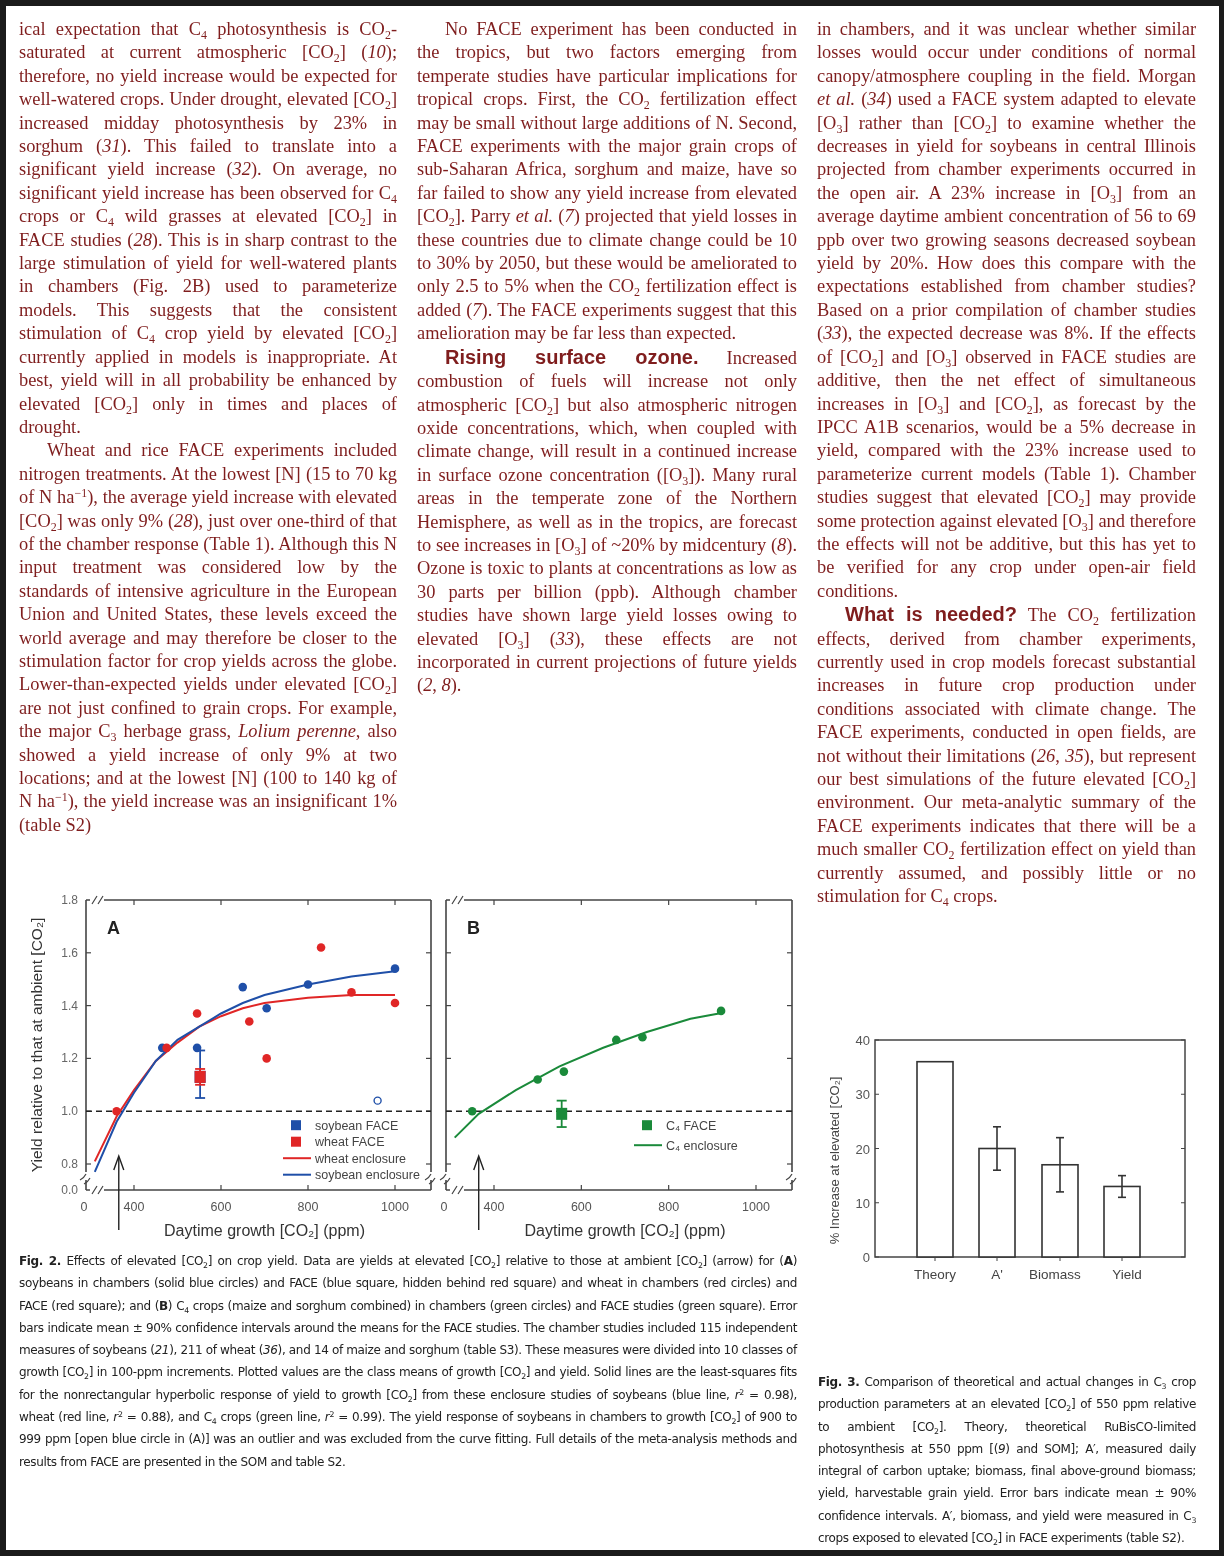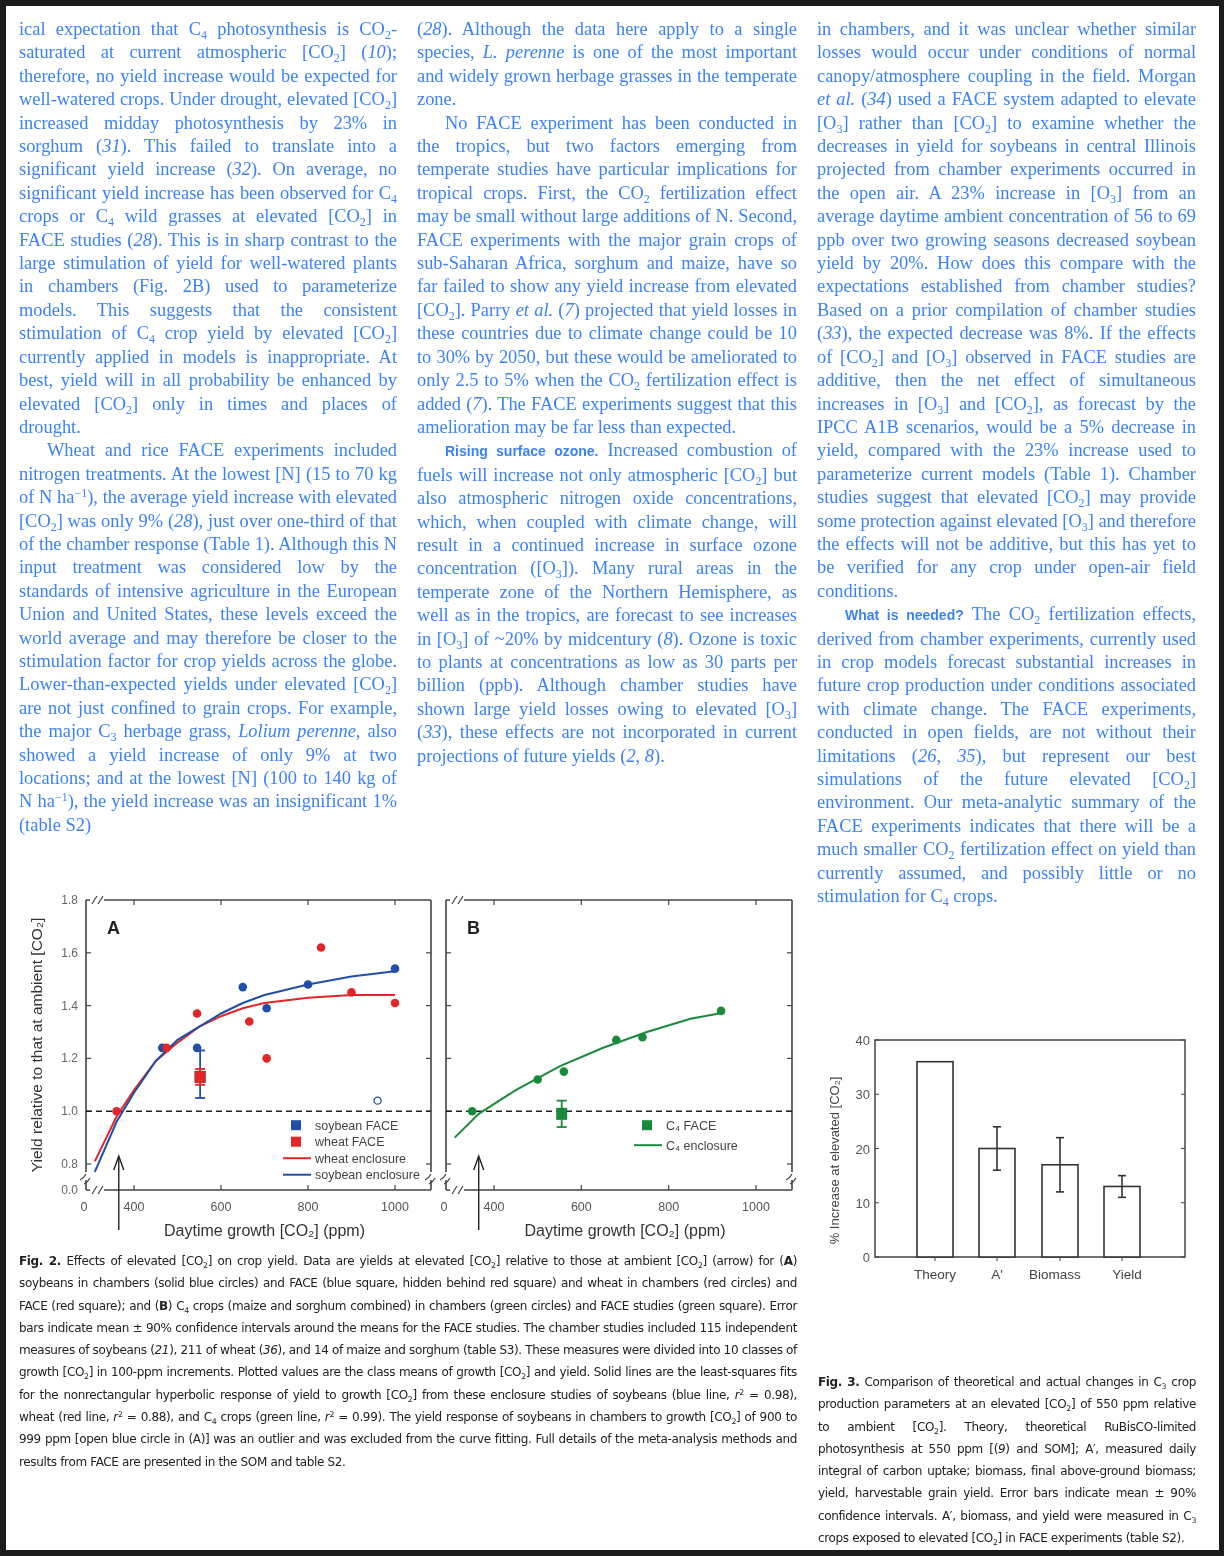--- a/index.html
+++ b/index.html
@@ -4,28 +4,28 @@
 <style>
   html, body { margin: 0; padding: 0; }
   body {
     width: 1224px; height: 1556px; background: #1b1b1b; position: relative; overflow: hidden;
     font-family: "Liberation Serif", serif; color: #222;
   }
   .page {
     position: absolute; left: 6px; top: 6px; width: 1213px; height: 1544px; background: #fff;
   }
   .col {
-    position: absolute; font-size: 18.4px; line-height: 23.4px; text-align: justify; color: #3b82f6;
+    position: absolute; font-size: 18.4px; line-height: 23.4px; text-align: justify; color: #7f1d1d;
   }
   .col p { margin: 0; }
   .col p.ind { text-indent: 28px; }
   .col1 { left: 13px; top: 12px; width: 378px; }
   .col2 { left: 411px; top: 12px; width: 380px; }
   .col3 { left: 811px; top: 12px; width: 379px; }
-  .hd { font-family: "Liberation Sans", sans-serif; font-weight: bold; font-size: 14px; }
+  .hd { font-family: "Liberation Sans", sans-serif; font-weight: bold; font-size: 20px; }
   sub { font-size: 0.65em; vertical-align: -0.35em; line-height: 0; }
   sup { font-size: 0.65em; vertical-align: 0.5em; line-height: 0; }
   i { font-style: italic; }
   .caption {
     position: absolute; font-family: "DejaVu Sans", sans-serif; font-size: 12px; line-height: 22.3px;
     text-align: justify; color: #222;
   }
   .caption b { font-weight: bold; }
   .cap2 { left: 13px; top: 1244px; width: 778px; letter-spacing: -0.35px; }
   .cap3 { left: 812px; top: 1365px; width: 378px; letter-spacing: -0.35px; }
@@ -36,21 +36,20 @@
 <body>
 
 <div class="page">
 
   <div class="col col1">
     <p>ical expectation that C<sub>4</sub> photosynthesis is CO<sub>2</sub>-saturated at current atmospheric [CO<sub>2</sub>] (<i>10</i>); therefore, no yield increase would be expected for well-watered crops. Under drought, elevated [CO<sub>2</sub>] increased midday photosynthesis by 23% in sorghum (<i>31</i>). This failed to translate into a significant yield increase (<i>32</i>). On average, no significant yield increase has been observed for C<sub>4</sub> crops or C<sub>4</sub> wild grasses at elevated [CO<sub>2</sub>] in FACE studies (<i>28</i>). This is in sharp contrast to the large stimulation of yield for well-watered plants in chambers (Fig. 2B) used to parameterize models. This suggests that the consistent stimulation of C<sub>4</sub> crop yield by elevated [CO<sub>2</sub>] currently applied in models is inappropriate. At best, yield will in all probability be enhanced by elevated [CO<sub>2</sub>] only in times and places of drought.</p>
     <p class="ind">Wheat and rice FACE experiments included nitrogen treatments. At the lowest [N] (15 to 70 kg of N ha<sup>−1</sup>), the average yield increase with elevated [CO<sub>2</sub>] was only 9% (<i>28</i>), just over one-third of that of the chamber response (Table 1). Although this N input treatment was considered low by the standards of intensive agriculture in the European Union and United States, these levels exceed the world average and may therefore be closer to the stimulation factor for crop yields across the globe. Lower-than-expected yields under elevated [CO<sub>2</sub>] are not just confined to grain crops. For example, the major C<sub>3</sub> herbage grass, <i>Lolium perenne</i>, also showed a yield increase of only 9% at two locations; and at the lowest [N] (100 to 140 kg of N ha<sup>−1</sup>), the yield increase was an insignificant 1% (table S2)</p>
   </div>
 
   <div class="col col2">
-    <p>(<i>28</i>). Although the data here apply to a single species, <i>L. perenne</i> is one of the most important and widely grown herbage grasses in the temperate zone.</p>
     <p class="ind">No FACE experiment has been conducted in the tropics, but two factors emerging from temperate studies have particular implications for tropical crops. First, the CO<sub>2</sub> fertilization effect may be small without large additions of N. Second, FACE experiments with the major grain crops of sub-Saharan Africa, sorghum and maize, have so far failed to show any yield increase from elevated [CO<sub>2</sub>]. Parry <i>et al.</i> (<i>7</i>) projected that yield losses in these countries due to climate change could be 10 to 30% by 2050, but these would be ameliorated to only 2.5 to 5% when the CO<sub>2</sub> fertilization effect is added (<i>7</i>). The FACE experiments suggest that this amelioration may be far less than expected.</p>
     <p class="ind"><span class="hd">Rising surface ozone.</span> Increased combustion of fuels will increase not only atmospheric [CO<sub>2</sub>] but also atmospheric nitrogen oxide concentrations, which, when coupled with climate change, will result in a continued increase in surface ozone concentration ([O<sub>3</sub>]). Many rural areas in the temperate zone of the Northern Hemisphere, as well as in the tropics, are forecast to see increases in [O<sub>3</sub>] of ~20% by midcentury (<i>8</i>). Ozone is toxic to plants at concentrations as low as 30 parts per billion (ppb). Although chamber studies have shown large yield losses owing to elevated [O<sub>3</sub>] (<i>33</i>), these effects are not incorporated in current projections of future yields (<i>2</i>, <i>8</i>).</p>
   </div>
 
   <div class="col col3">
     <p>in chambers, and it was unclear whether similar losses would occur under conditions of normal canopy/atmosphere coupling in the field. Morgan <i>et al.</i> (<i>34</i>) used a FACE system adapted to elevate [O<sub>3</sub>] rather than [CO<sub>2</sub>] to examine whether the decreases in yield for soybeans in central Illinois projected from chamber experiments occurred in the open air. A 23% increase in [O<sub>3</sub>] from an average daytime ambient concentration of 56 to 69 ppb over two growing seasons decreased soybean yield by 20%. How does this compare with the expectations established from chamber studies? Based on a prior compilation of chamber studies (<i>33</i>), the expected decrease was 8%. If the effects of [CO<sub>2</sub>] and [O<sub>3</sub>] observed in FACE studies are additive, then the net effect of simultaneous increases in [O<sub>3</sub>] and [CO<sub>2</sub>], as forecast by the IPCC A1B scenarios, would be a 5% decrease in yield, compared with the 23% increase used to parameterize current models (Table 1). Chamber studies suggest that elevated [CO<sub>2</sub>] may provide some protection against elevated [O<sub>3</sub>] and therefore the effects will not be additive, but this has yet to be verified for any crop under open-air field conditions.</p>
     <p class="ind"><span class="hd">What is needed?</span> The CO<sub>2</sub> fertilization effects, derived from chamber experiments, currently used in crop models forecast substantial increases in future crop production under conditions associated with climate change. The FACE experiments, conducted in open fields, are not without their limitations (<i>26</i>, <i>35</i>), but represent our best simulations of the future elevated [CO<sub>2</sub>] environment. Our meta-analytic summary of the FACE experiments indicates that there will be a much smaller CO<sub>2</sub> fertilization effect on yield than currently assumed, and possibly little or no stimulation for C<sub>4</sub> crops.</p>
   </div>
 
   <svg class="fig" id="fig2" style="left:0px; top:874px;" width="800" height="362" viewBox="0 0 800 362">

